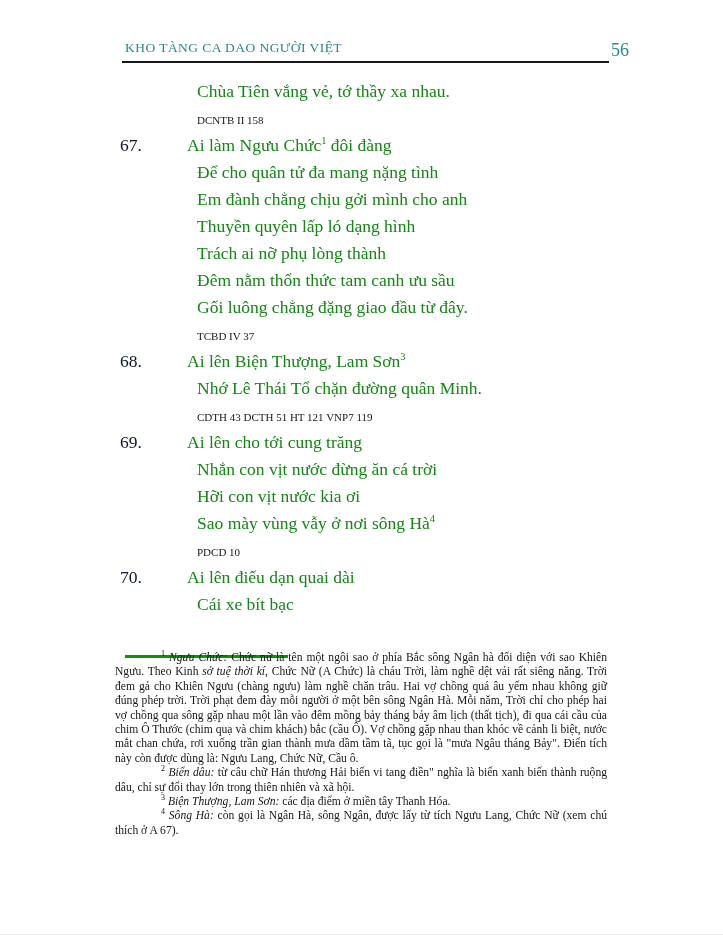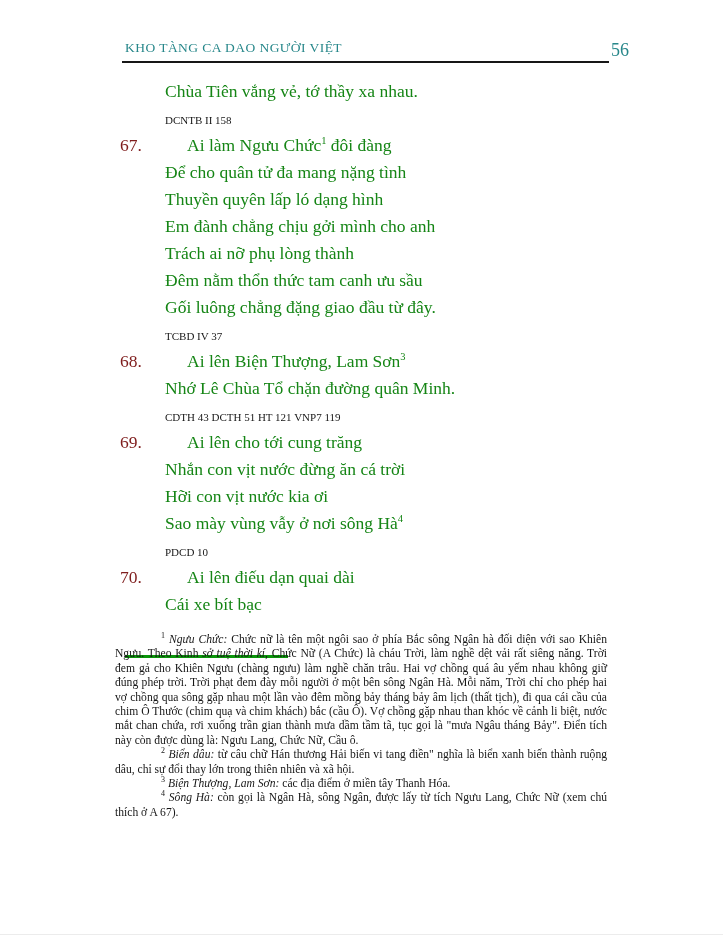--- a/index.html
+++ b/index.html
@@ -18,31 +18,31 @@
   .hrule{
     position:absolute;top:61px;left:122px;width:487px;height:2px;background:#171717;
   }
   .poem{
     position:absolute;top:78px;left:120px;width:540px;
   }
   .row{
     height:27px;line-height:27px;font-size:17.5px;color:#158515;white-space:nowrap;
   }
   .row .num{
-    display:inline-block;width:63px;color:#7f1d1d;
+    display:inline-block;width:63px;color:#0f172a;
   }
   .row .vline{padding-left:4px;text-align:right;}
-  .indent{margin-left:45px;}
+  .indent{margin-left:77px;}
   .src{color:#161616;font-size:11px;}
   sup.psup{font-size:10.5px;line-height:0;vertical-align:super;}
   .fnrule{
     position:absolute;top:655px;left:125px;width:163px;height:2.5px;background:#0a960a;
   }
   .footnotes{
-    position:absolute;top:633px;left:115px;width:492px;
+    position:absolute;top:651px;left:115px;width:492px;
     font-size:11.6px;line-height:14.4px;text-align:justify;color:#161616;
   }
   .fn{margin:0;text-indent:46px;}
   .fn sup{font-size:8px;line-height:0;}
   .fn .term{font-style:italic;}
   .fn .it{font-style:italic;}
   .page-edge{
     position:absolute;left:0;bottom:0;width:723px;height:1px;background:#ececec;
   }
 </style>
@@ -55,29 +55,29 @@
   <div class="page-num">56</div>
   <div class="hrule"></div>
 
   <div class="poem">
 
     <div class="row"><span class="indent"><span>Chùa Tiên vắng vẻ, tớ thầy xa nhau.</span><sup class="psup"></sup><span></span></span></div>
     <div class="row"><span class="indent src">DCNTB II 158</span></div>
 
     <div class="row"><span class="num">67.</span><span class="vline"><span>Ai làm Ngưu Chức</span><sup class="psup">1</sup><span> đôi đàng</span></span></div>
     <div class="row"><span class="indent"><span>Để cho quân tử đa mang nặng tình</span><sup class="psup"></sup><span></span></span></div>
+    <div class="row"><span class="indent"><span>Em đành chẳng chịu gởi mình cho anh</span><sup class="psup"></sup><span></span></span></div>
     <div class="row"><span class="indent"><span>Thuyền quyên lấp ló dạng hình</span><sup class="psup"></sup><span></span></span></div>
-    <div class="row"><span class="indent"><span>Em đành chẳng chịu gởi mình cho anh</span><sup class="psup"></sup><span></span></span></div>
     <div class="row"><span class="indent"><span>Trách ai nỡ phụ lòng thành</span><sup class="psup"></sup><span></span></span></div>
     <div class="row"><span class="indent"><span>Đêm nằm thổn thức tam canh ưu sầu</span><sup class="psup"></sup><span></span></span></div>
     <div class="row"><span class="indent"><span>Gối luông chẳng đặng giao đầu từ đây.</span><sup class="psup"></sup><span></span></span></div>
     <div class="row"><span class="indent src">TCBD IV 37</span></div>
 
     <div class="row"><span class="num">68.</span><span class="vline"><span>Ai lên Biện Thượng, Lam Sơn</span><sup class="psup">3</sup><span></span></span></div>
-    <div class="row"><span class="indent"><span>Nhớ Lê Chùa Tổ chặn đường quân Minh.</span><sup class="psup"></sup><span></span></span></div>
+    <div class="row"><span class="indent"><span>Nhớ Lê Thái Tổ chặn đường quân Minh.</span><sup class="psup"></sup><span></span></span></div>
     <div class="row"><span class="indent src">CDTH 43 DCTH 51 HT 121 VNP7 119</span></div>
 
     <div class="row"><span class="num">69.</span><span class="vline"><span>Ai lên cho tới cung trăng</span><sup class="psup"></sup><span></span></span></div>
     <div class="row"><span class="indent"><span>Nhắn con vịt nước đừng ăn cá trời</span><sup class="psup"></sup><span></span></span></div>
     <div class="row"><span class="indent"><span>Hỡi con vịt nước kia ơi</span><sup class="psup"></sup><span></span></span></div>
     <div class="row"><span class="indent"><span>Sao mày vùng vẫy ở nơi sông Hà</span><sup class="psup">4</sup><span></span></span></div>
     <div class="row"><span class="indent src">PDCD 10</span></div>
 
     <div class="row"><span class="num">70.</span><span class="vline"><span>Ai lên điếu dạn quai dài</span><sup class="psup"></sup><span></span></span></div>
     <div class="row"><span class="indent"><span>Cái xe bít bạc</span><sup class="psup"></sup><span></span></span></div>

